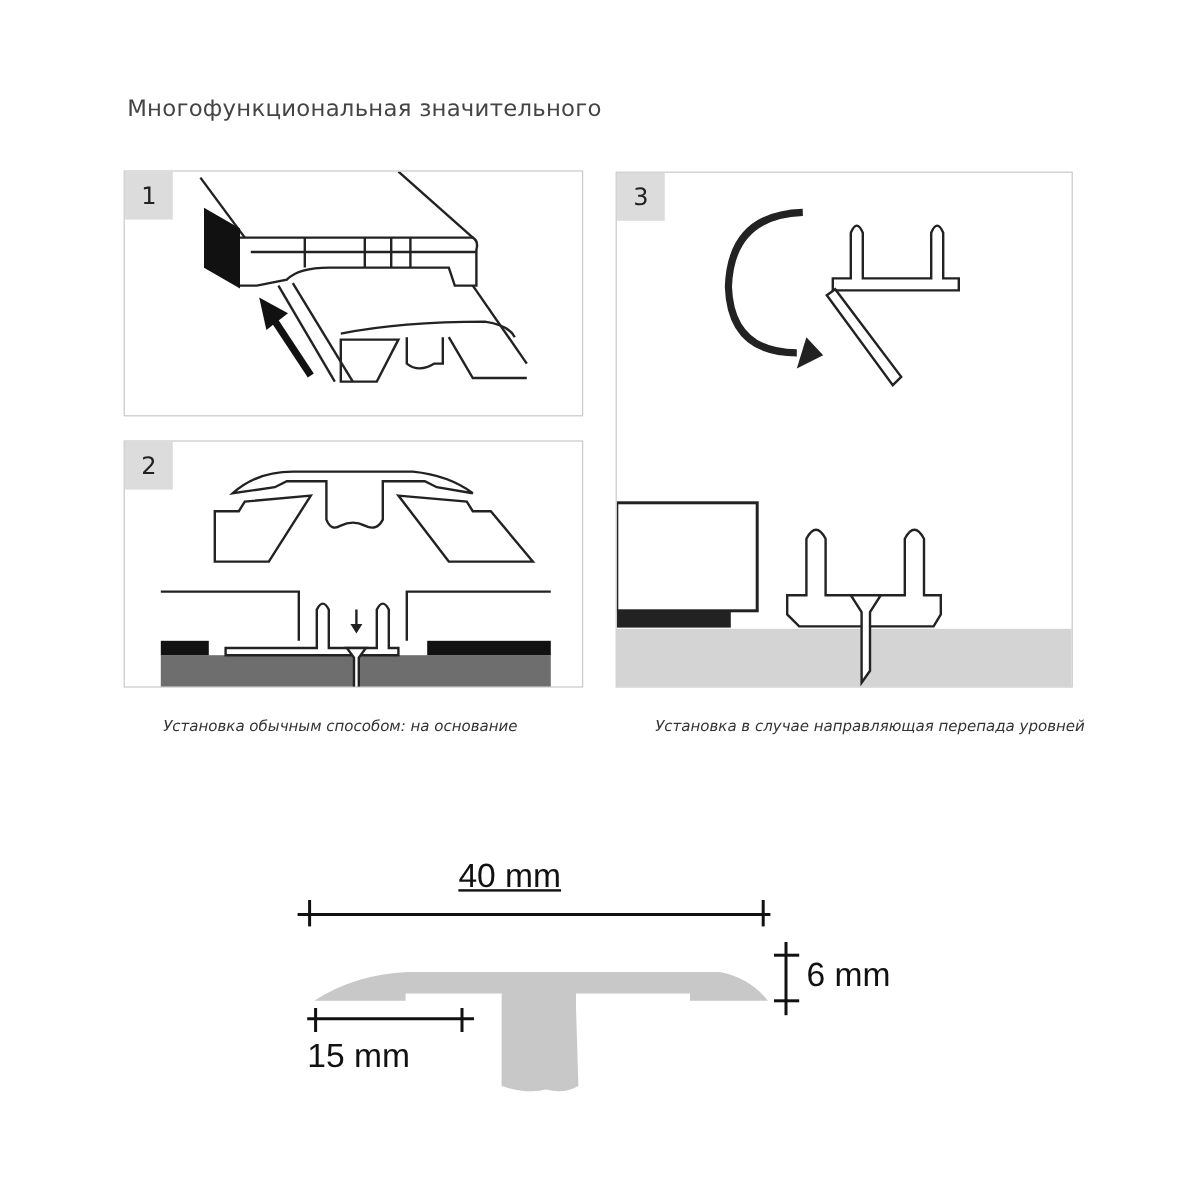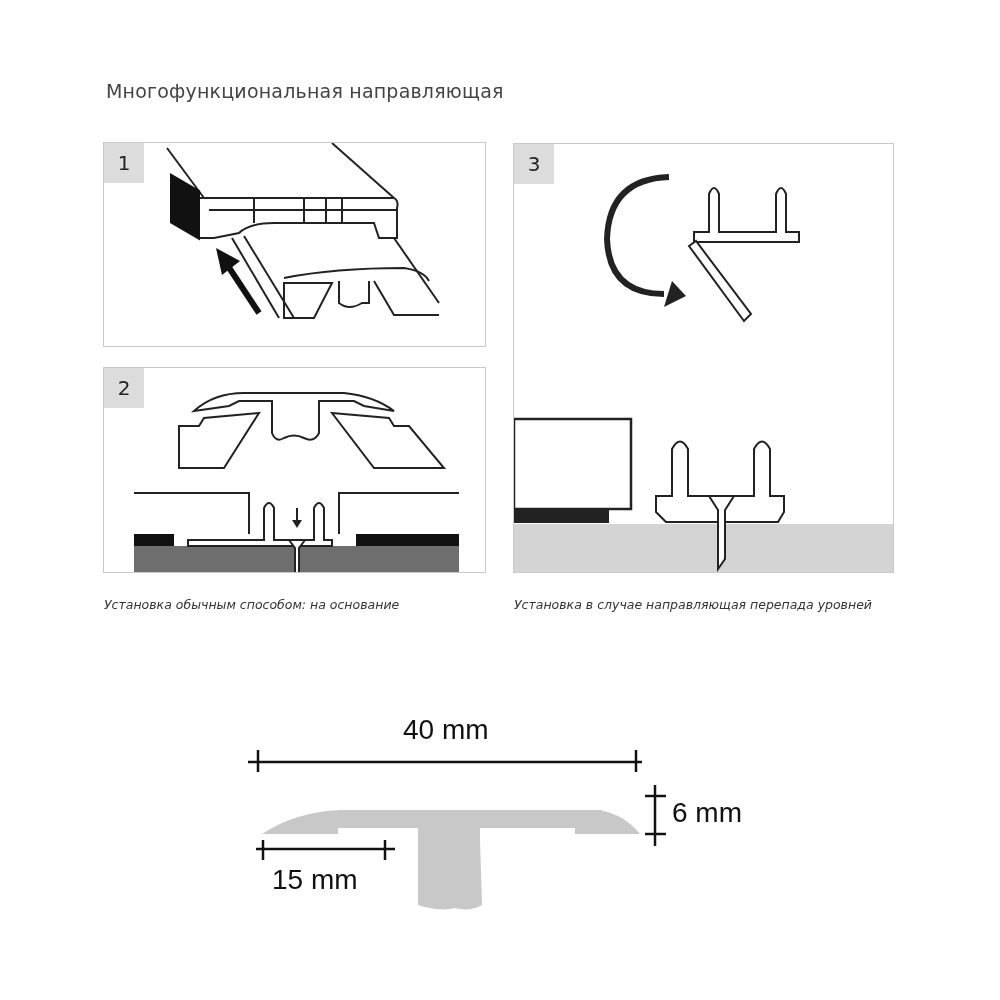--- a/index.html
+++ b/index.html
@@ -1,28 +1,28 @@
 <!DOCTYPE html>
 <html><head>
 <meta charset="utf-8">
 <style>
   html,body{margin:0;padding:0;background:#ffffff;}
   body{width:1000px;height:1000px;position:relative;overflow:hidden;font-family:"DejaVu Sans",sans-serif;color:#333;}
   .title{position:absolute;left:106px;top:80px;font-size:19px;color:#444;letter-spacing:0.2px;}
   .panel{position:absolute;border:1.5px solid #c9c9c9;background:#fff;overflow:hidden;box-sizing:border-box;}
   .num{position:absolute;left:0;top:0;width:40px;height:40px;background:#dcdcdc;font-size:20px;color:#222;display:flex;align-items:center;justify-content:center;}
   .panel svg{position:absolute;left:0;top:0;}
-  .caption{position:absolute;font-size:12.5px;font-style:italic;color:#333;line-height:21px;}
+  .caption{position:absolute;font-size:12.5px;font-style:italic;color:#333;line-height:21px;margin-left:32px;}
   .dim{position:absolute;font-family:"Liberation Sans",sans-serif;font-size:28px;color:#111;}
   #profile{position:absolute;left:0;top:0;}
 </style>
 </head>
 <body>
 
-<div class="title">Многофункциональная направляющая</div>
+<div class="title">Многофункциональная значительного</div>
 
 <div class="panel" style="left:103px;top:142px;width:383px;height:205px;">
   <div class="num">1</div>
   <svg width="383" height="205">
     <g fill="none" stroke="#222" stroke-width="2">
 
       <line x1="63" y1="5" x2="100" y2="55"></line>
       <line x1="228" y1="0" x2="290" y2="55"></line>
       <path d="M95,55 L290,55 Q295,58 293,65 L293,95 L275,95 L270,80 L170,80 Q145,80 135,90 L110,95 L95,95 Z"></path>
       <line x1="105" y1="67" x2="293" y2="67"></line>
@@ -100,15 +100,15 @@
     <line x1="258" y1="750" x2="258" y2="772"></line>
     <line x1="636" y1="750" x2="636" y2="772"></line>
     <line x1="655" y1="785" x2="655" y2="846"></line>
     <line x1="645" y1="796" x2="666" y2="796"></line>
     <line x1="645" y1="834" x2="666" y2="834"></line>
     <line x1="256" y1="849" x2="395" y2="849"></line>
     <line x1="263" y1="840" x2="263" y2="860"></line>
     <line x1="385" y1="840" x2="385" y2="860"></line>
   </g>
 </svg>
-<div class="dim" style="left:403px;top:714px;">40 mm</div>
+<div class="dim" style="left:382px;top:714px;text-decoration:underline;">40 mm</div>
 <div class="dim" style="left:672px;top:797px;">6 mm</div>
-<div class="dim" style="left:272px;top:864px;">15 mm</div>
+<div class="dim" style="left:256px;top:864px;">15 mm</div>
 
 </body></html>

